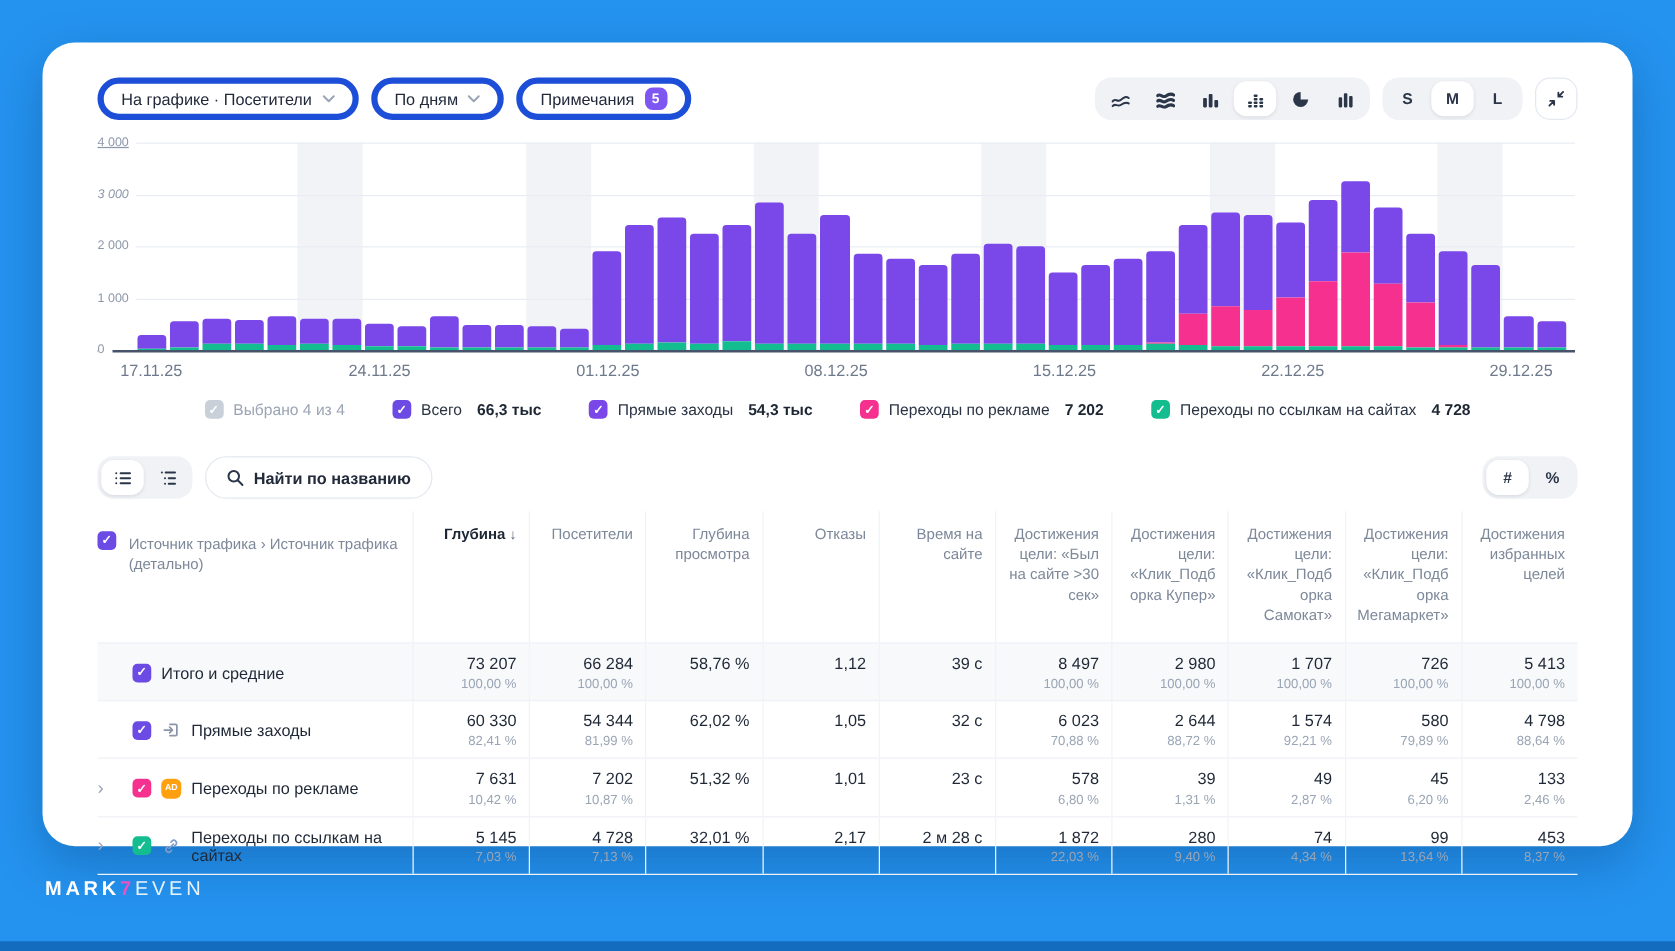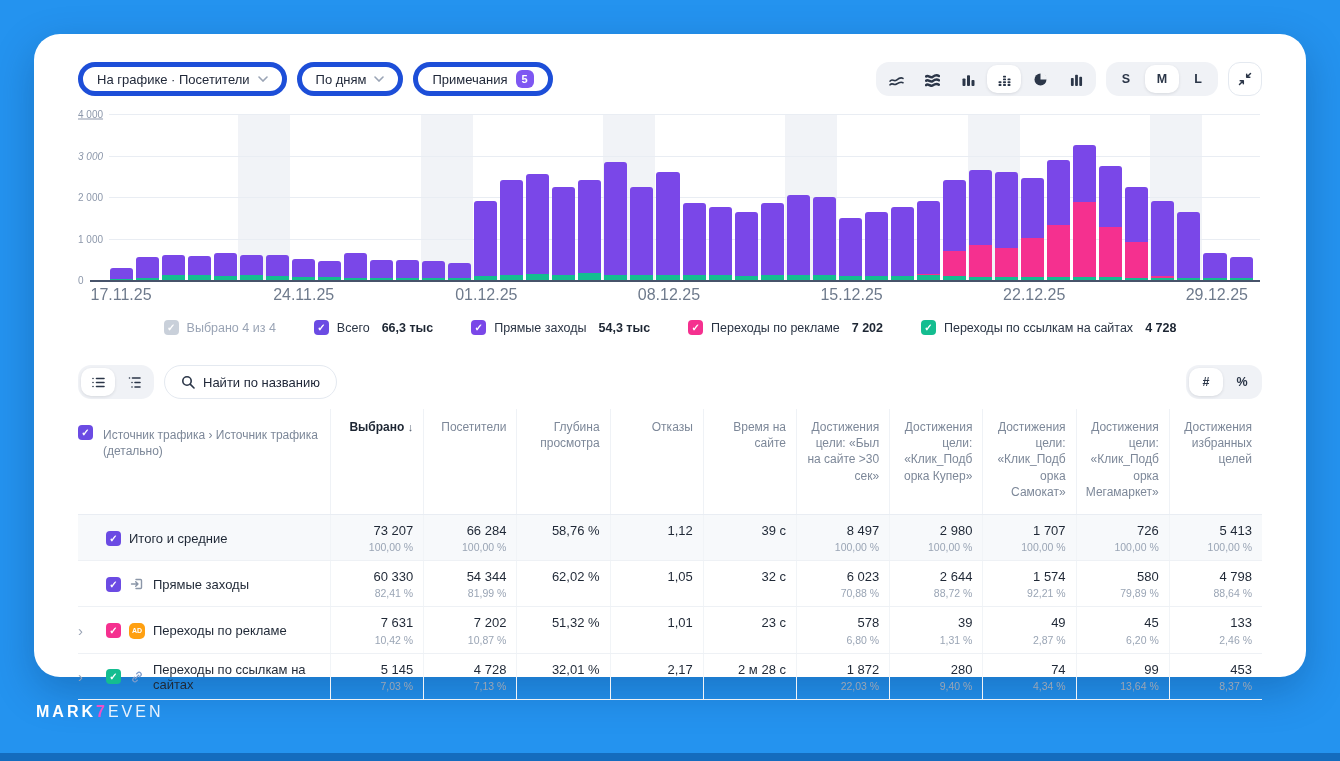--- a/index.html
+++ b/index.html
@@ -36,33 +36,33 @@
   .gridline { position:absolute; left:0; right:0; height:1px; background:#e9edf3; }
   .gridline.baseline { background:#47536a; height:2px; }
   .ylabel { position:absolute; left:0; transform:translateY(-50%); font-size:10px; color:#8d98ab;
             background:#fff; padding-right:6px; z-index:3; }
   .bands { position:absolute; left:30px; right:6px; top:0; bottom:0; }
   .band { position:absolute; top:0; bottom:0; background:#f1f3f7; }
   .bars { position:absolute; left:30px; right:6px; top:0; bottom:0; display:flex; align-items:flex-end; z-index:2; }
   .slot { flex:1; height:100%; display:flex; flex-direction:column; justify-content:flex-end; padding:0 1.5px; cursor:pointer; }
   .seg-direct { border-radius:3px 3px 0 0; }
   .xlabels { position:absolute; left:30px; right:6px; bottom:0; height:20px; }
-  .xlabel { position:absolute; bottom:0; transform:translateX(-50%); font-size:16px; color:#6e7a8c; white-space:nowrap; }
+  .xlabel { position:absolute; bottom:0; transform:translateX(-50%); font-size:13px; color:#6e7a8c; white-space:nowrap; }
 
   
   .legend { display:flex; justify-content:center; gap:38px; margin-top:16px; }
   .leg-item { display:flex; align-items:center; gap:8px; font-size:12.5px; color:#2a3444; cursor:pointer; white-space:nowrap; }
   .checkbox { width:15px; height:15px; border-radius:4px; display:flex; align-items:center; justify-content:center;
               color:#fff; font-size:10px; font-weight:700; flex:0 0 auto; }
   .leg-val { font-weight:600; color:#1d2633; margin-left:4px; }
   .leg-item.muted { color:#9aa4b5; }
 
   
   .tctrl { display:flex; align-items:center; justify-content:space-between; margin-top:30px; }
-  .tctrl-left { display:flex; gap:10px; align-items:center; }
+  .tctrl-left { display:flex; gap:10px; align-items:center;font-weight:bold; }
   .search-btn { display:flex; align-items:center; gap:8px; border:1px solid #e4e9f0; border-radius:17px;
                 height:34px; padding:0 16px; font-size:13px; color:#21293a; background:#fff; cursor:pointer; }
 
   
   .table { margin-top:10px; }
   .trow { display:grid; grid-template-columns:252px repeat(10, 1fr); }
   .thead { border-bottom:1px solid #e9edf3; }
   .th { font-size:12px; color:#7d8899; text-align:right; padding:10px 10px 14px 8px; line-height:1.35;
         overflow-wrap:anywhere; border-left:1px solid #eff2f6; min-height:84px; }
   .th.first { text-align:left; border-left:none; display:flex; gap:10px; align-items:flex-start; padding-left:0; }
@@ -451,21 +451,21 @@
     </div>
   </div>
 
   <div class="table">
     <div class="thead" id="thead">
         <div class="trow">
           <div class="th first">
             <span class="checkbox" style="background:#6b4be3;margin-top:6px">✓</span>
             <span style="padding-top:8px">Источник трафика › Источник трафика (детально)</span>
           </div>
-          <div class="th sorted"><span>Выбрано</span> <span class="sort-arrow">↓</span></div>
+          <div class="th sorted"><span>Глубина</span> <span class="sort-arrow">↓</span></div>
           <div class="th"><span>Посетители</span></div>
           <div class="th"><span>Глубина просмотра</span></div>
           <div class="th"><span>Отказы</span></div>
           <div class="th"><span>Время на сайте</span></div>
           <div class="th"><span>Достижения цели: «Был на сайте &gt;30 сек»</span></div>
           <div class="th"><span>Достижения цели: «Клик_Подборка Купер»</span></div>
           <div class="th"><span>Достижения цели: «Клик_Подборка Самокат»</span></div>
           <div class="th"><span>Достижения цели: «Клик_Подборка Мегамаркет»</span></div>
           <div class="th"><span>Достижения избранных целей</span></div>
         </div>

